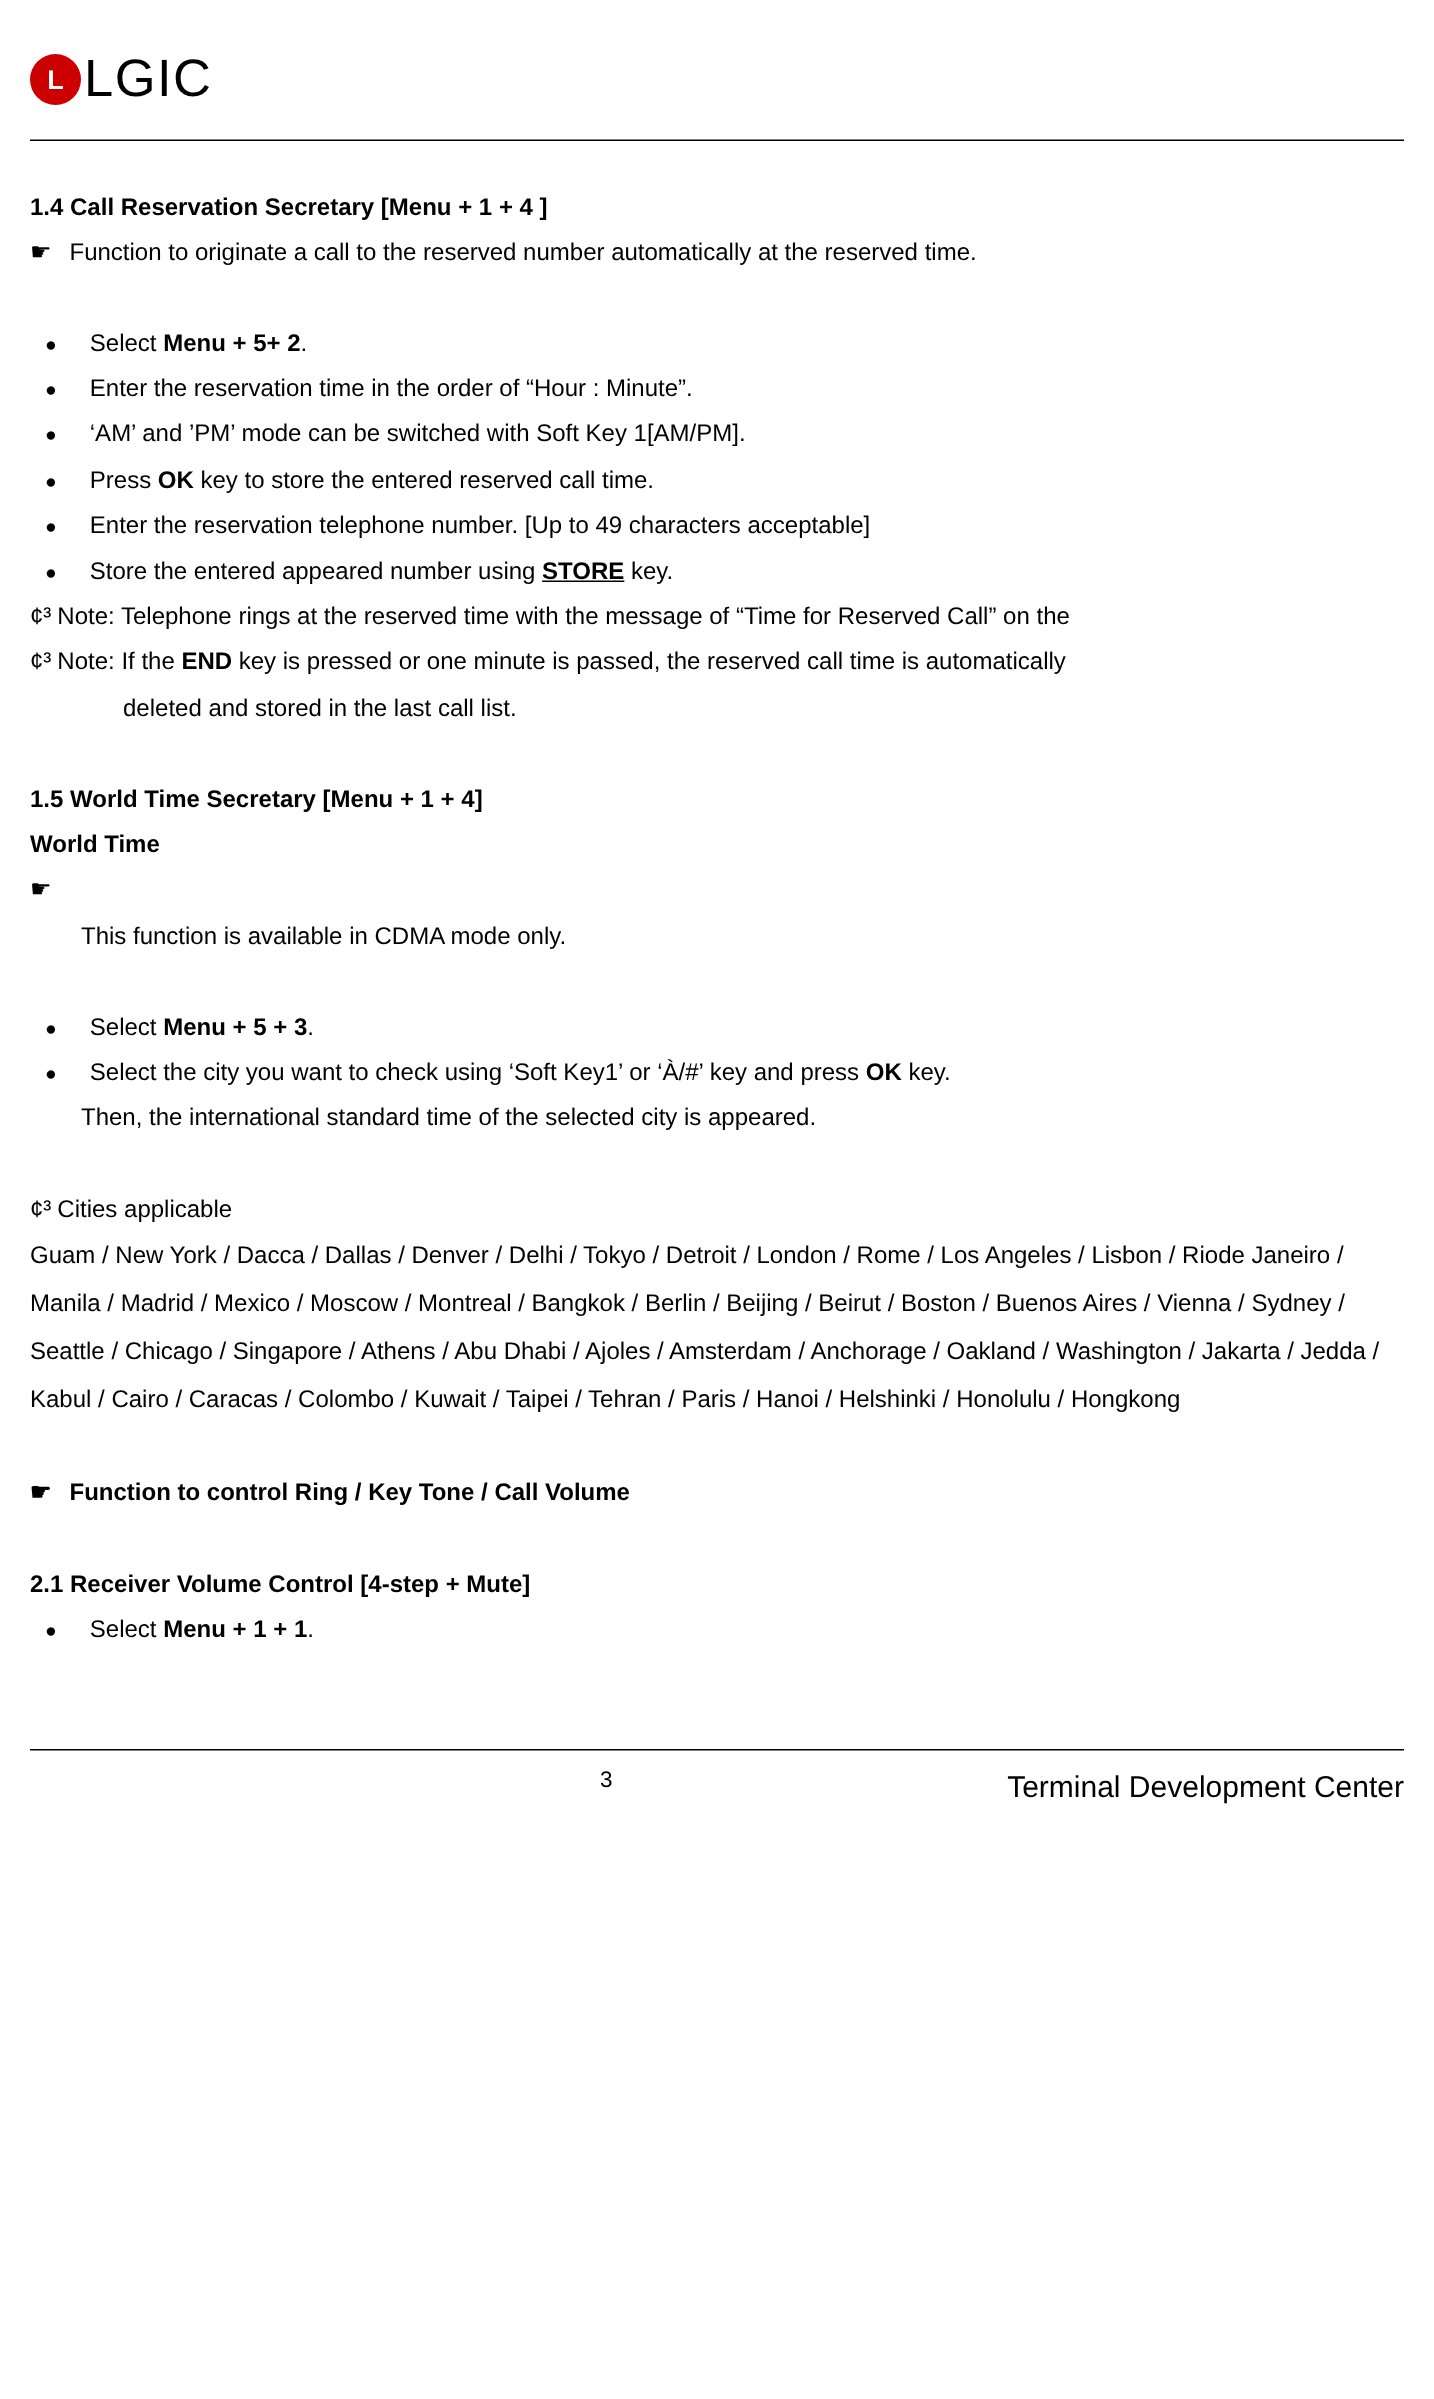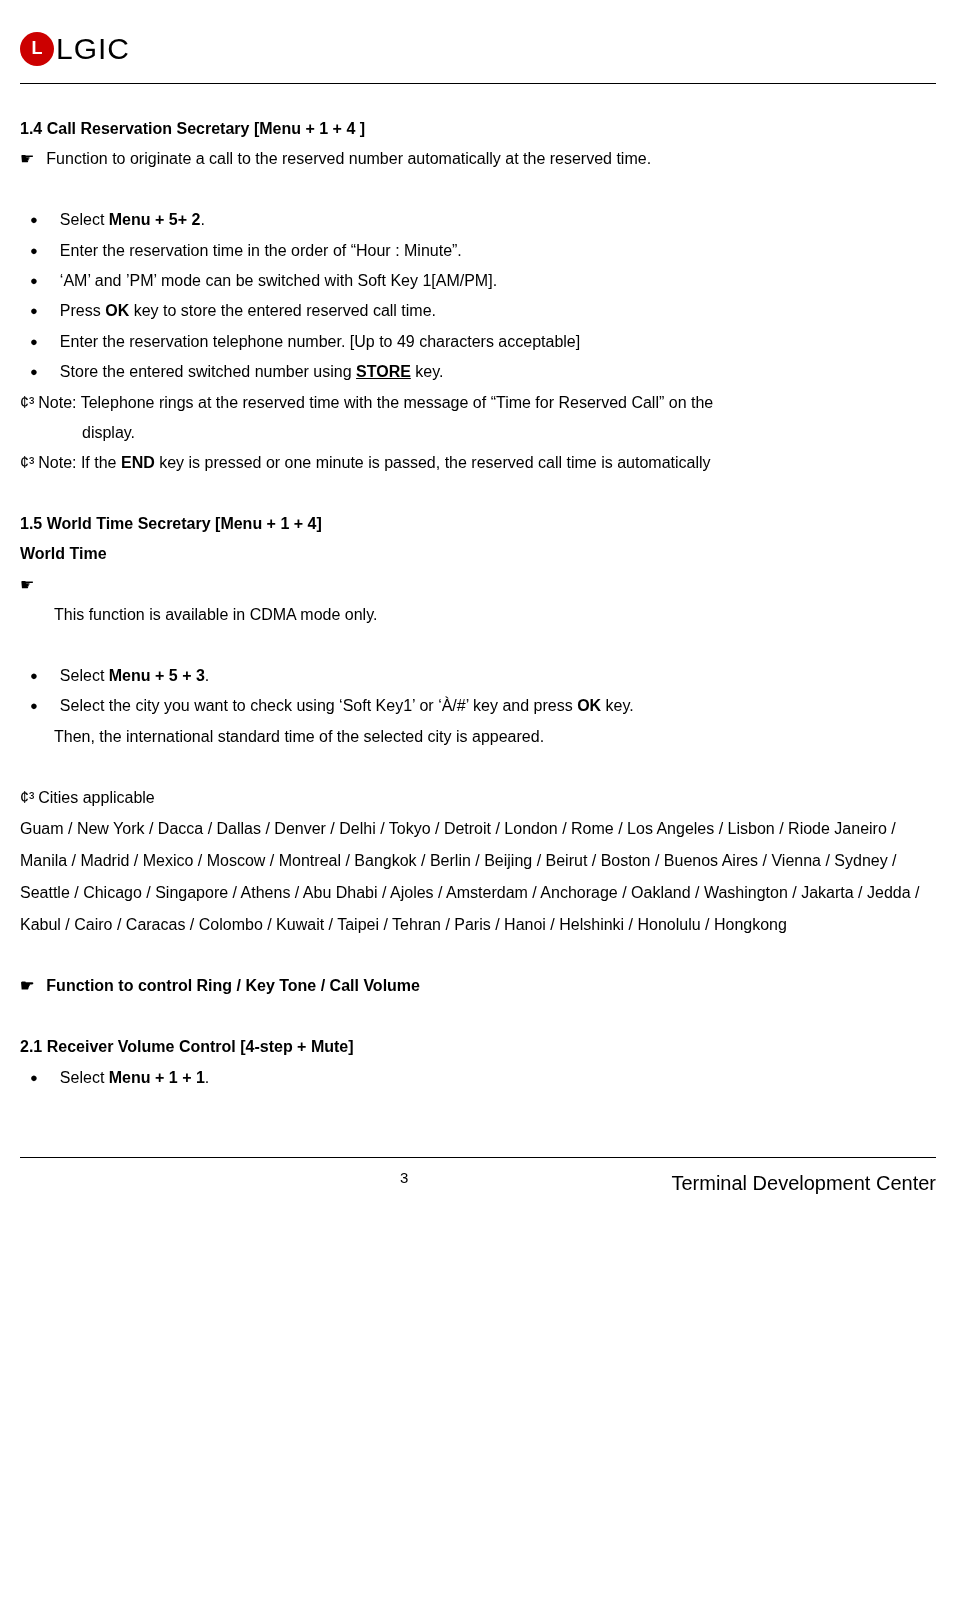--- a/index.html
+++ b/index.html
@@ -25,21 +25,21 @@
       background: #c00;
       color: #fff;
       font-weight: bold;
       display: flex;
       align-items: center;
       justify-content: center;
       margin-right: 2px;
       font-size: 18px;
     }
     .logo-text {
-      font-size: 30px;
+      font-size: 35px;
       letter-spacing: 1px;
     }
     .section-heading {
       font-weight: bold;
     }
     .sub-heading {
       font-weight: bold;
     }
     .pointer-line {
       display: flex;
@@ -123,32 +123,32 @@
     <div class="bullet-line">
       <span class="bullet-icon">●</span>
       <span><span>Press </span><span class="bold">OK</span><span> key to store the entered reserved call time.</span></span>
     </div>
     <div class="bullet-line">
       <span class="bullet-icon">●</span>
       <span>Enter the reservation telephone number. [Up to 49 characters acceptable]</span>
     </div>
     <div class="bullet-line">
       <span class="bullet-icon">●</span>
-      <span><span>Store the entered switched number using </span><span class="bold u">STORE</span><span> key.</span></span>
+      <span><span>Store the entered appeared number using </span><span class="bold u">STORE</span><span> key.</span></span>
     </div>
   </div>
   <div class="note-line">
     <span class="note-sym">¢³</span>
     <span>Note: Telephone rings at the reserved time with the message of “Time for Reserved Call” on the</span>
   </div>
-  <div class="indent">display.</div>
   <div class="note-line">
     <span class="note-sym">¢³</span>
     <span><span>Note: If the </span><span class="bold">END</span><span> key is pressed or one minute is passed, the reserved call time is automatically</span></span>
   </div>
+  <div class="indent">deleted and stored in the last call list.</div>
 </div>
 
 <br>
 
 <div>
   <div class="section-heading">1.5  World Time Secretary  [Menu + 1 + 4]</div>
   <div class="sub-heading">World Time</div>
   <div class="pointer-line">
     <span class="pointer-icon">☛</span>
   </div>

